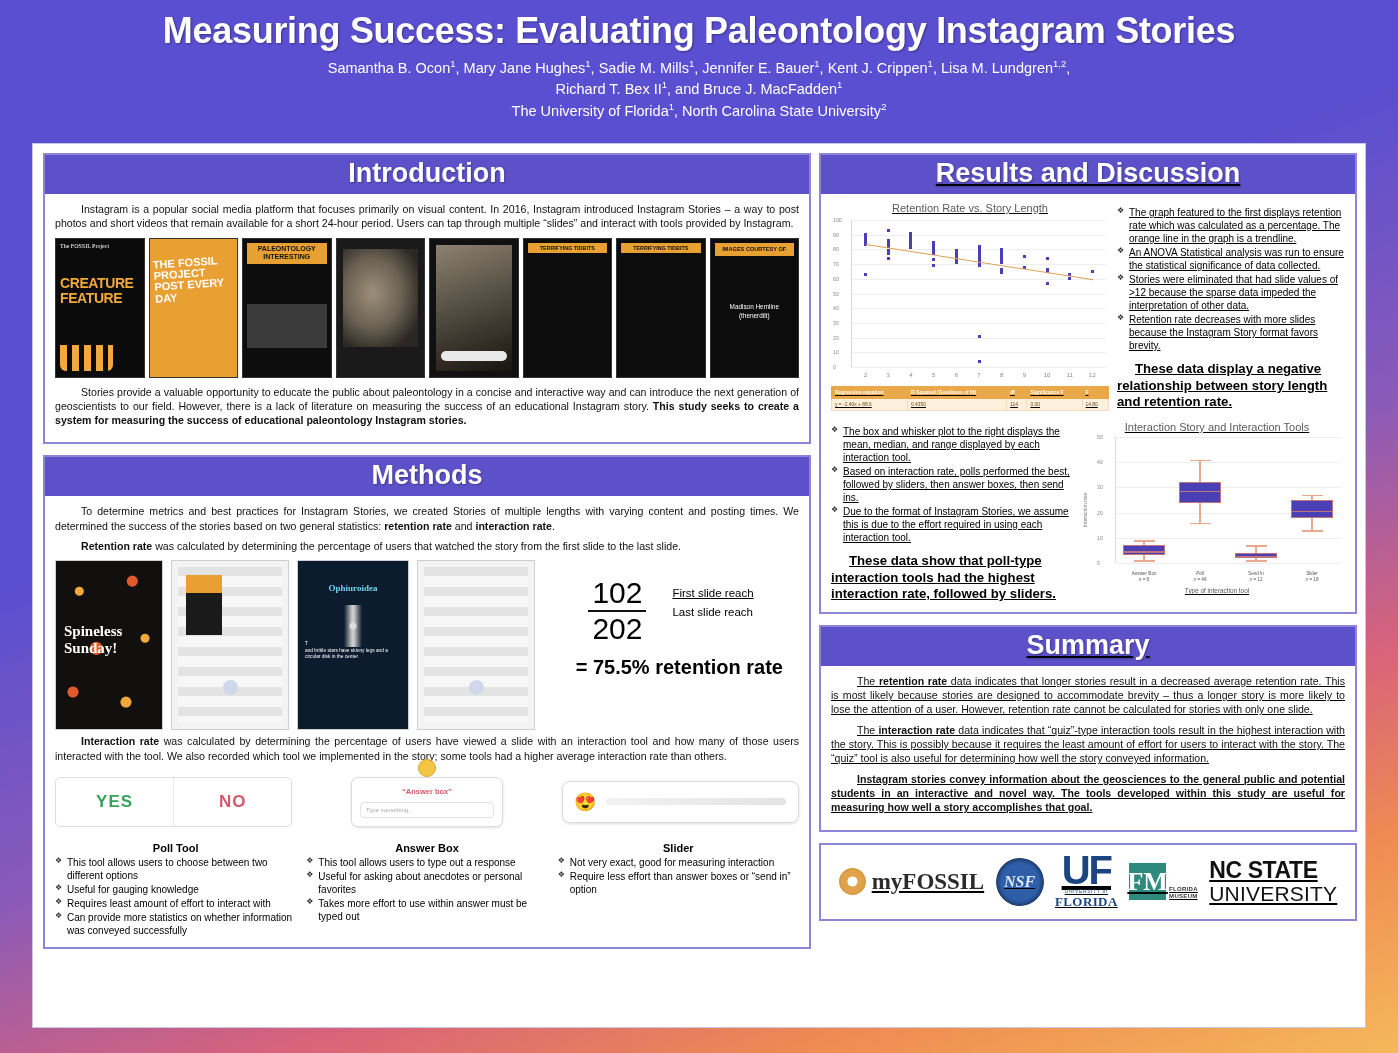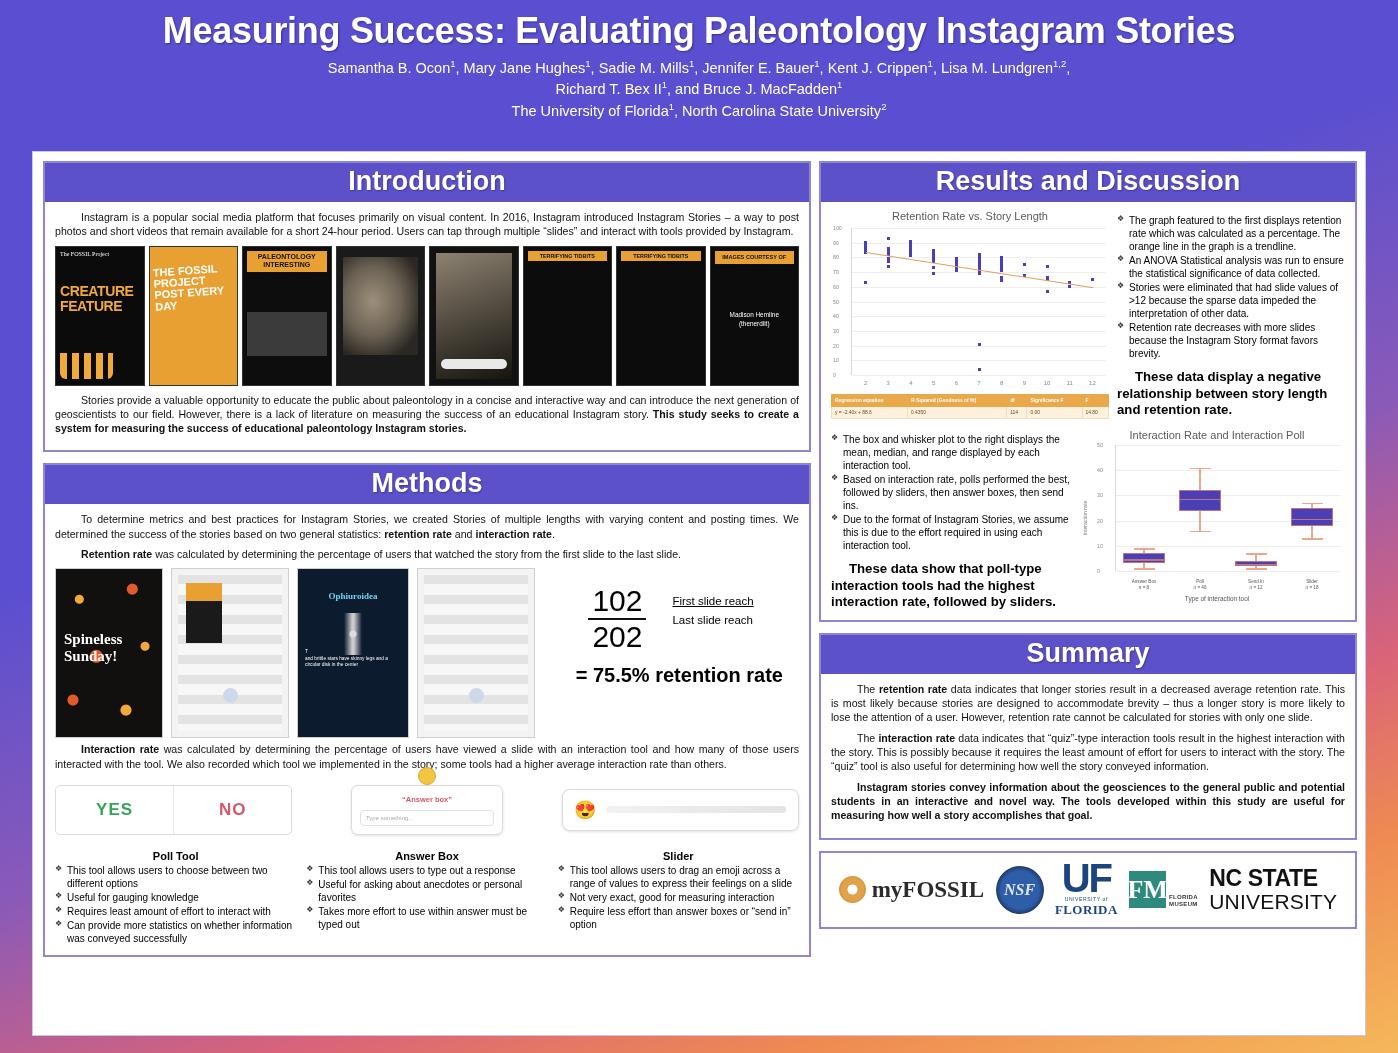--- a/index.html
+++ b/index.html
@@ -14,24 +14,24 @@
   .poster-title {
     font-size: 36px; font-weight: bold; letter-spacing: -0.3px;
     text-shadow: 1px 1px 2px rgba(0,0,0,.35);
   }
   .poster-authors { font-size: 14.5px; line-height: 1.42; margin-top: 5px; font-weight: 400; }
   .poster-authors sup { font-size: 9.5px; }
 
   
   .board {
     position:absolute; left:32px; top:143px; width:1334px; height:885px;
-    background:#ffffff; border:1px solid #c9c7e6;margin-top:8px;
+    background:#ffffff; border:1px solid #c9c7e6;
   }
   .col-left  { position:absolute; left:10px; top:9px; width:768px; }
-  .col-right { position:absolute; left:786px; top:9px; width:538px; }
+  .col-right { position:absolute; left:786px; top:9px; width:538px;text-decoration:underline; }
 
   .panel { border:2px solid #8d86d6; background:#fff; margin-bottom:11px; }
   .panel-head {
     background:#5d51c9; color:#fff; text-align:center;
     font-size:27px; font-weight:bold; padding:3px 0 5px;
     text-shadow:1px 1px 2px rgba(0,0,0,.3);
   }
   .panel-body { padding:8px 10px 9px; }
   p.body-text {
     font-size:10.6px; line-height:1.35; text-indent:26px;
@@ -338,21 +338,20 @@
             <h4>Answer Box</h4>
             <ul class="diamond" id="tool1">
                 <li>This tool allows users to type out a response</li>
                 <li>Useful for asking about anecdotes or personal favorites</li>
                 <li>Takes more effort to use within answer must be typed out</li>
               </ul>
           </div>
           <div class="tool-col">
             <h4>Slider</h4>
             <ul class="diamond" id="tool2">
-                <li>This tool allows users to drag an emoji across a range of values to express their feelings on a slide</li>
                 <li>Not very exact, good for measuring interaction</li>
                 <li>Require less effort than answer boxes or “send in” option</li>
               </ul>
           </div>
         </div>
       </div>
     </section>
   </div>
 
   <div class="col-right">
@@ -499,21 +498,21 @@
         <div class="res-row" style="margin-top:10px">
           <div class="res-bullets" style="width:250px; flex:none;">
             <ul class="diamond" id="resBot">
                 <li>The box and whisker plot to the right displays the mean, median, and range displayed by each interaction tool.</li>
                 <li>Based on interaction rate, polls performed the best, followed by sliders, then answer boxes, then send ins.</li>
                 <li>Due to the format of Instagram Stories, we assume this is due to the effort required in using each interaction tool.</li>
               </ul>
             <div class="takeaway">These data show that poll-type interaction tools had the highest interaction rate, followed by sliders.</div>
           </div>
           <div class="chart-box" style="width:256px">
-            <div class="chart-title">Interaction Rate and Interaction Poll</div>
+            <div class="chart-title">Interaction Story and Interaction Tools</div>
             <div class="box-wrap">
               <div class="ylabel-v">Interaction rate</div>
               <div class="box-plot" id="boxPlot">
                   <div class="grid-h" style="top: 126px;"></div>
                   <div class="ytick" style="top: 126px;">0</div>
                   <div class="grid-h" style="top: 100.8px;"></div>
                   <div class="ytick" style="top: 100.8px;">10</div>
                   <div class="grid-h" style="top: 75.6px;"></div>
                   <div class="ytick" style="top: 75.6px;">20</div>
                   <div class="grid-h" style="top: 50.4px;"></div>

